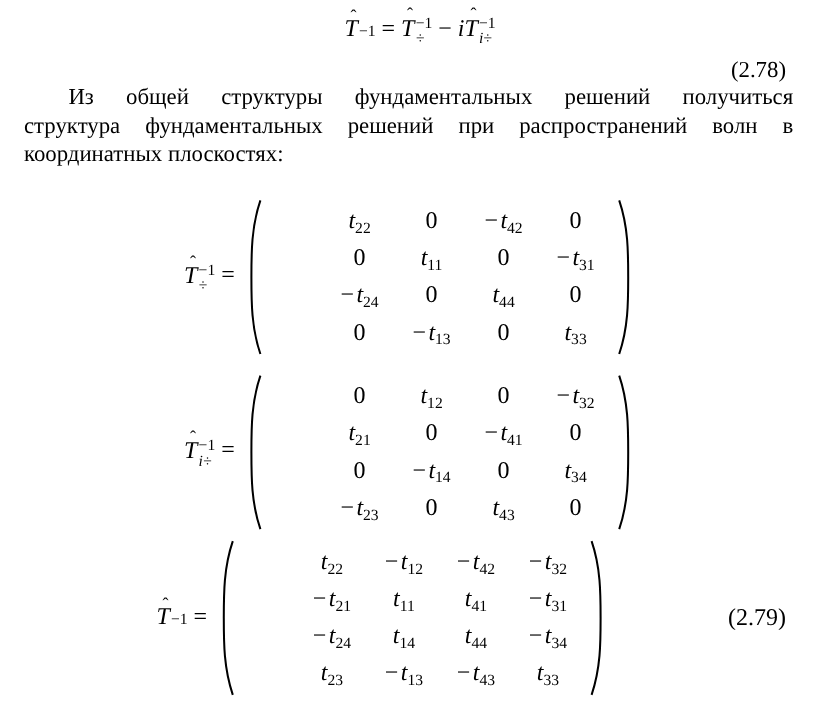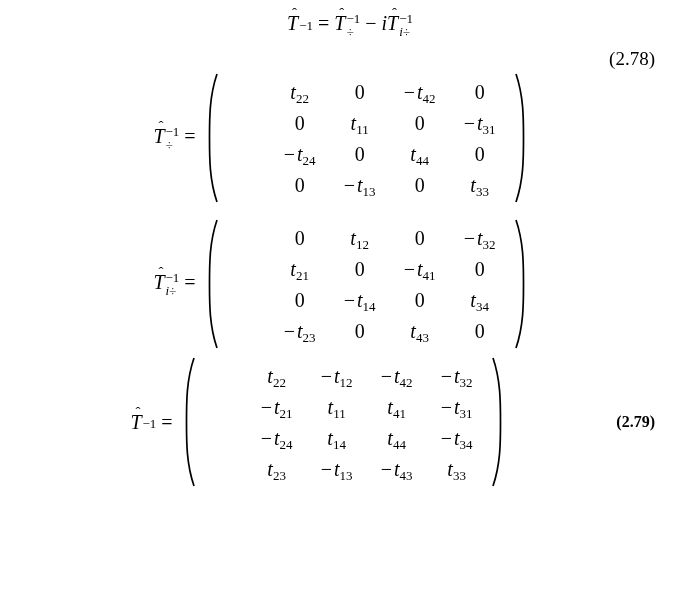--- a/index.html
+++ b/index.html
@@ -38,21 +38,21 @@
   .mlabel { display:inline-flex; align-items:baseline; font-size:20px; margin-right:4px; white-space:nowrap; }
   .mtx { display:flex; align-items:center; }
   .paren svg { display:block; }
   .grid { display:grid; grid-template-columns:repeat(4,60px); grid-auto-rows:31px;
           align-items:center; justify-items:center; font-size:20px; line-height:1;
           padding:0 4px;margin-left:47px; }
   .cell { white-space:nowrap; }
   .cell i { font-style:italic; }
   .cell sub { font-size:13px; vertical-align:-4px; line-height:0; }
   .sgn { margin-right:2px; }
-  .num279 { position:absolute; right:26px; top:50%; transform:translateY(-50%); font-size:16px;font-weight:bold; }
+  .num279 { position:absolute; right:26px; top:50%; transform:translateY(-50%); font-size:20px; }
 </style>
 </head>
 <body>
 
 <div class="page">
 
   <div class="eqrow278">
     <span class="f278">
       <span class="tvar"><span class="hat">ˆ</span><span class="base">T</span><span class="scr">
             <span class="sup">−1</span>
@@ -61,20 +61,25 @@
             <span class="sup">−1</span>
             <span class="sub">÷</span>
           </span></span><span class="mns">−</span><span class="imag">i</span><span class="tvar"><span class="hat">ˆ</span><span class="base">T</span><span class="scr">
             <span class="sup">−1</span>
             <span class="sub">i÷</span>
           </span></span>
     </span>
     <span class="num278">(2.78)</span>
   </div>
 
+  <div class="para">
+    <div class="pline indent jlast">Из общей структуры фундаментальных решений получиться</div>
+    <div class="pline jlast">структура фундаментальных решений при распространений волн в</div>
+    <div class="pline">координатных плоскостях:</div>
+  </div>
 
   <div class="mblock mb1">
     <div class="mshift">
       <span class="mlabel">
         <span class="tvar"><span class="hat">ˆ</span><span class="base">T</span><span class="scr">
               <span class="sup">−1</span>
               <span class="sub">÷</span>
             </span></span>
         <span class="meq">=</span>
       </span>

